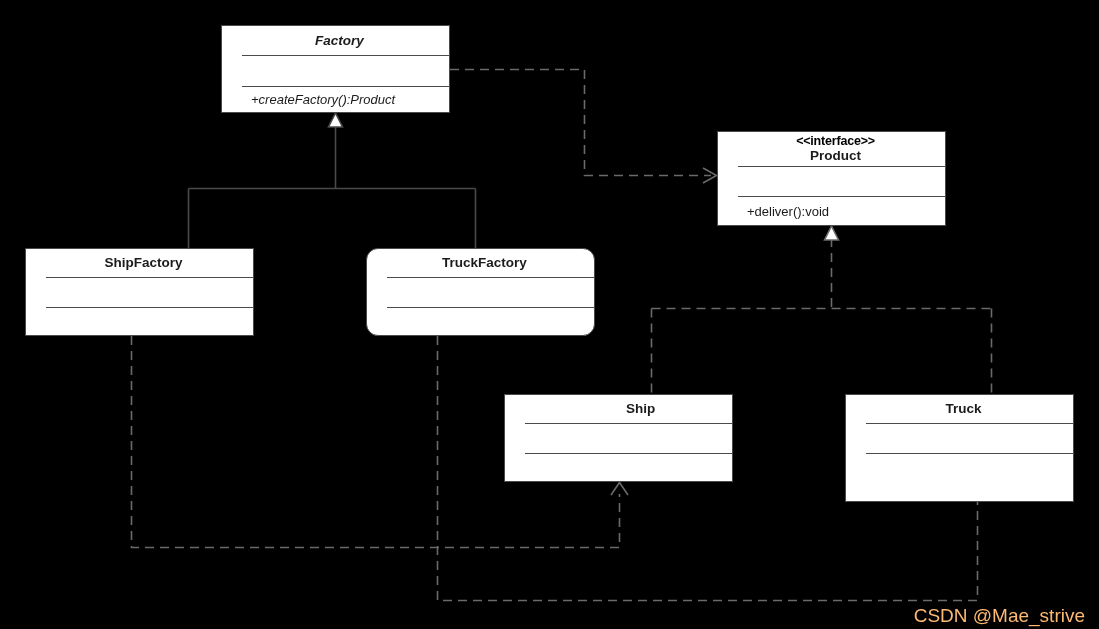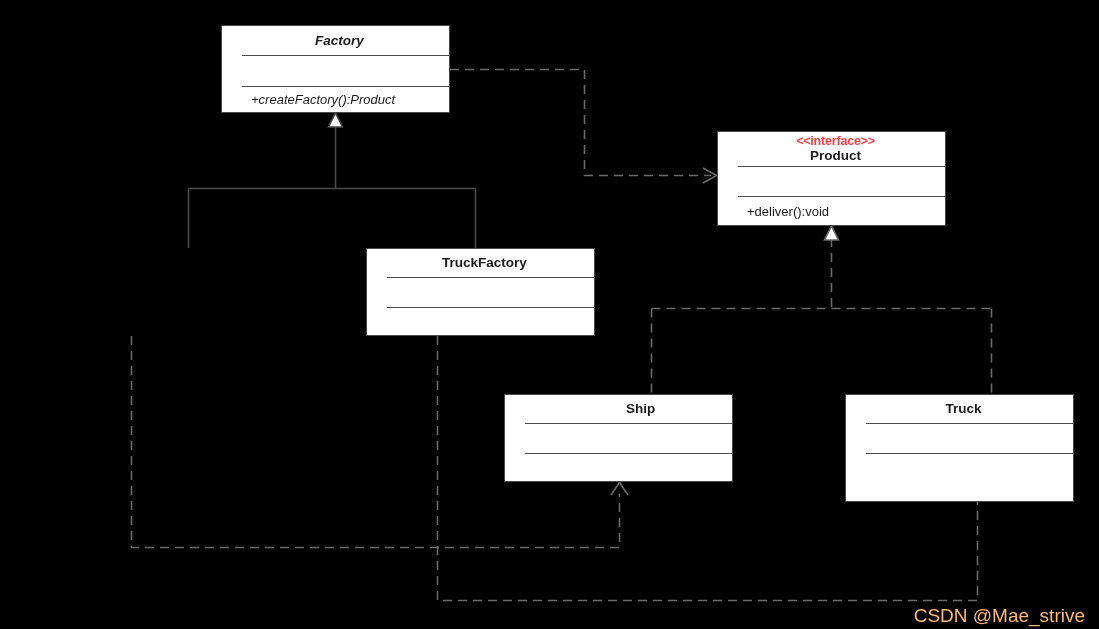--- a/index.html
+++ b/index.html
@@ -51,21 +51,21 @@
     flex-direction: column;
     padding-left: 8px;
   }
   .cls-name.italic {
     font-style: italic;
   }
   .stereotype {
     display: block;
     font-size: 12.5px;
     font-weight: bold;
-    color: #ef4444;
+    color: #000000;
     letter-spacing: -0.2px;
   }
   .cls-members {
     padding-left: 9px;
     font-size: 13px;
     color: #1b1b1b;
     justify-content: flex-start;
   }
   .cls-members.italic {
     font-style: italic;
@@ -153,22 +153,33 @@
       <span>Product</span>
     </div>
     <div class="compartment divider cls-members empty-compartment" style="height:30px;">
       <span></span>
     </div>
     <div class="compartment divider cls-members" style="flex:1;">
       <span>+deliver():void</span>
     </div>
   </div>
 
-
-  <div class="uml-class" style="left:366px; top:248px; width:229px; height:88px;">
+  <div class="uml-class" style="left:25px; top:248px; width:229px; height:88px;">
+    <div class="compartment cls-name" style="height:28px;">
+      <span>ShipFactory</span>
+    </div>
+    <div class="compartment divider cls-members empty-compartment" style="height:30px;">
+      <span></span>
+    </div>
+    <div class="compartment divider cls-members empty-compartment" style="flex:1;">
+      <span></span>
+    </div>
+  </div>
+
+  <div class="uml-class" style="left:366px; top:248px; width:229px; height:88px;border-radius:12px;">
     <div class="compartment cls-name" style="height:28px;">
       <span>TruckFactory</span>
     </div>
     <div class="compartment divider cls-members empty-compartment" style="height:30px;">
       <span></span>
     </div>
     <div class="compartment divider cls-members empty-compartment" style="flex:1;">
       <span></span>
     </div>
   </div>

